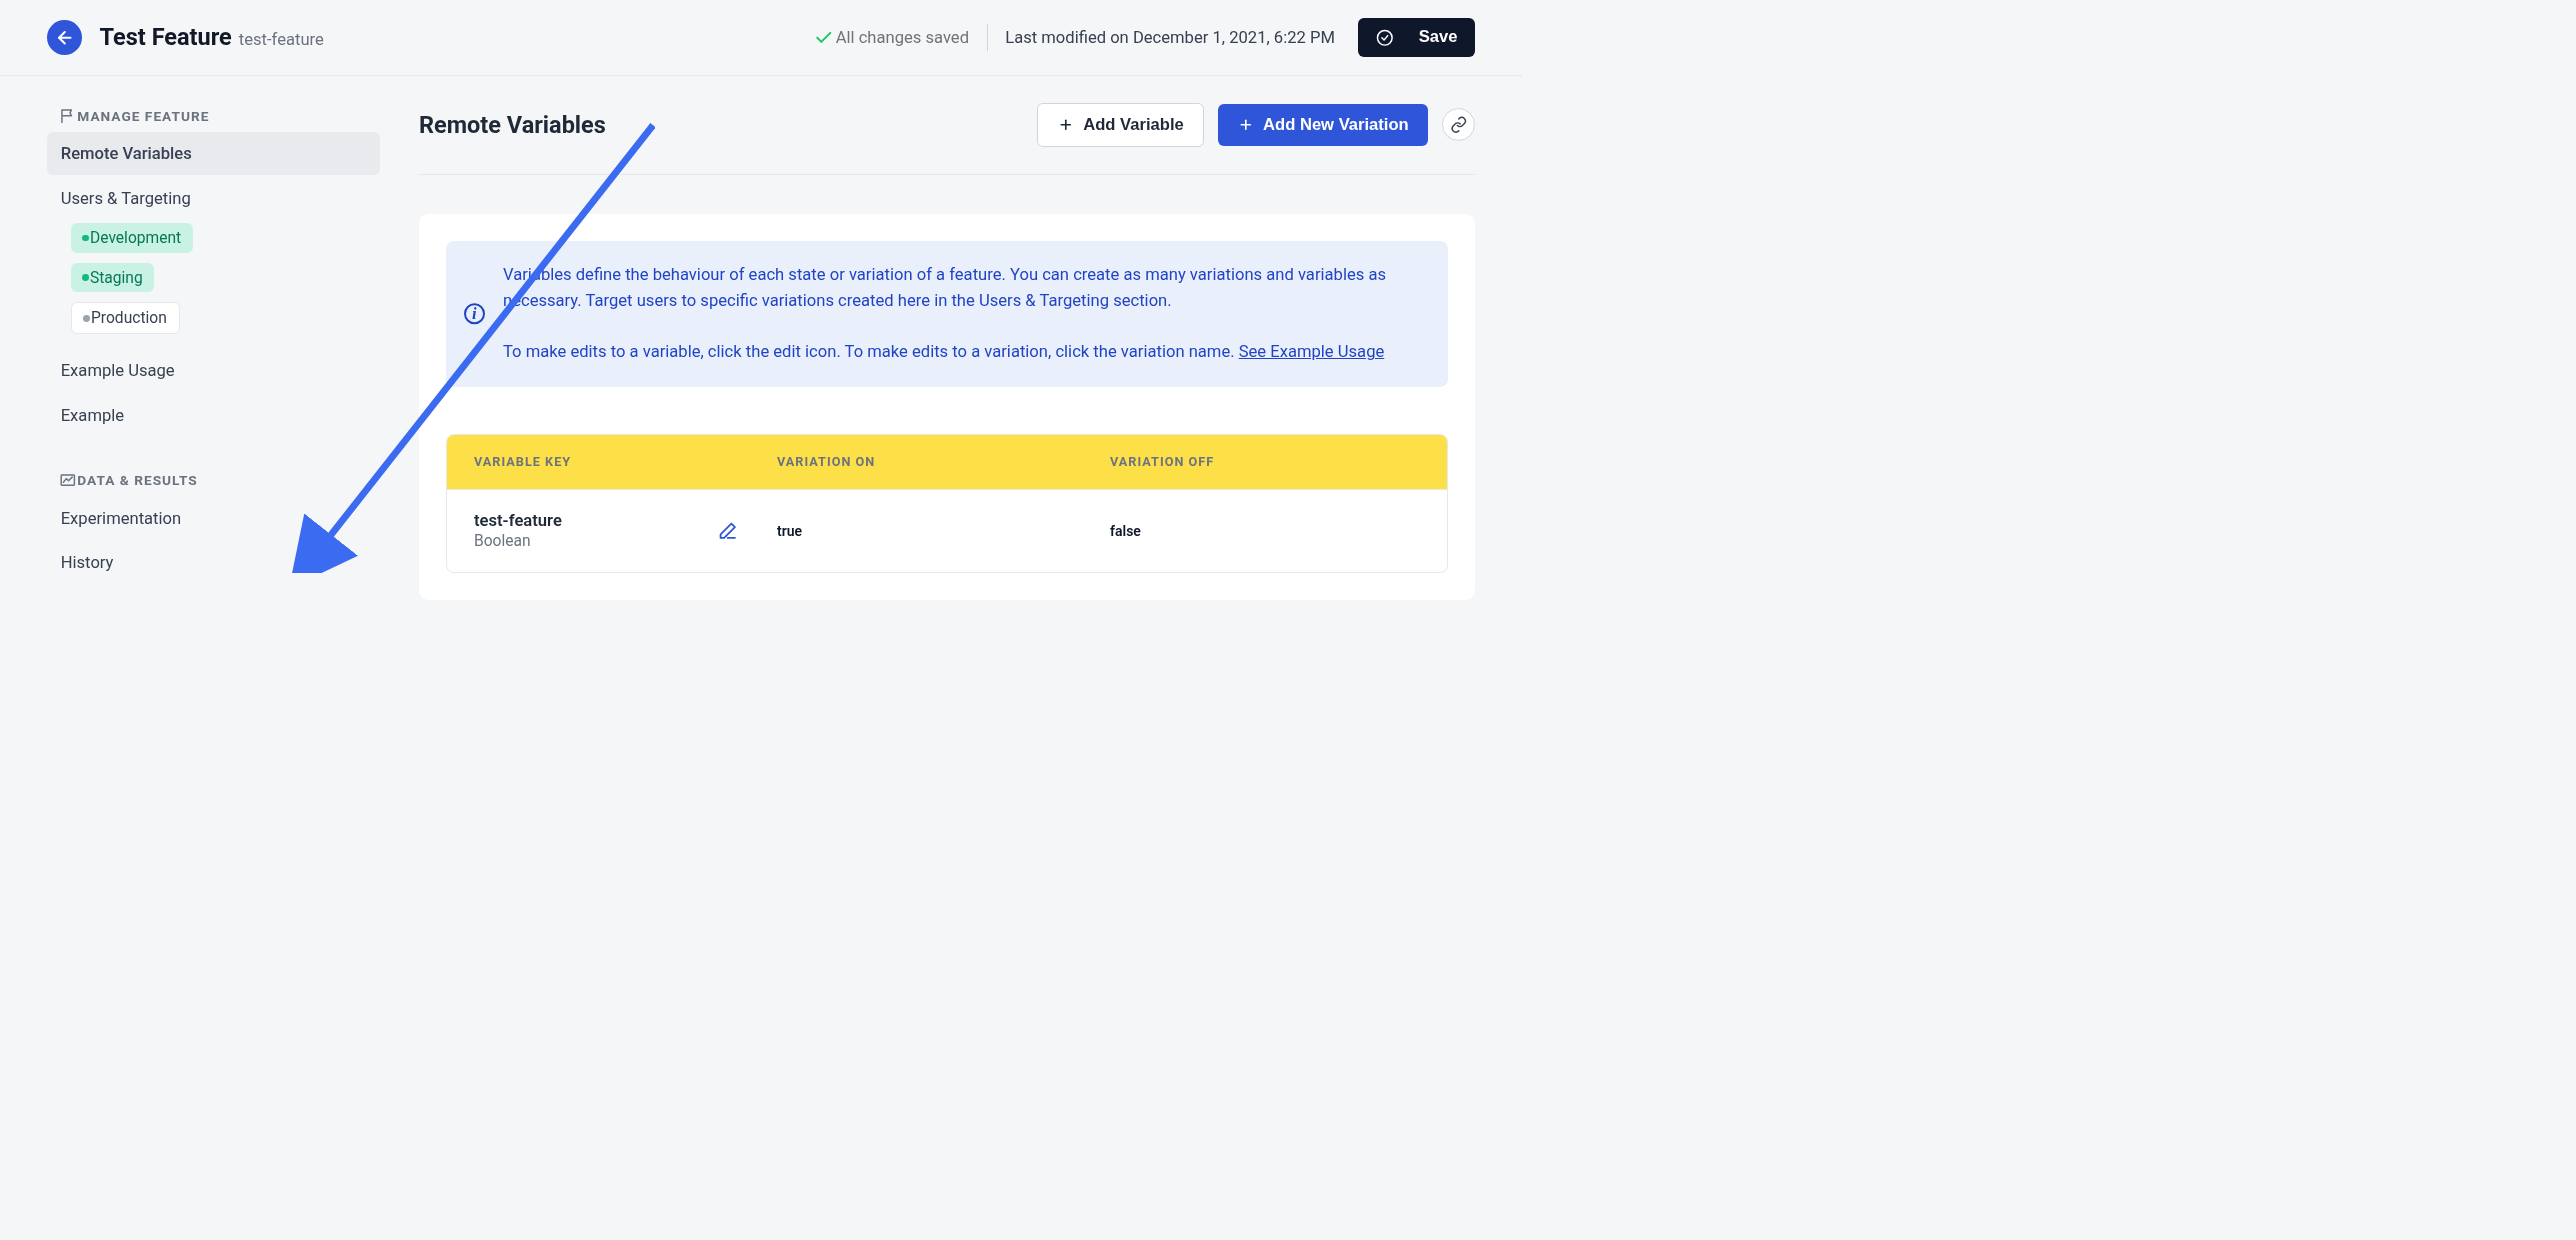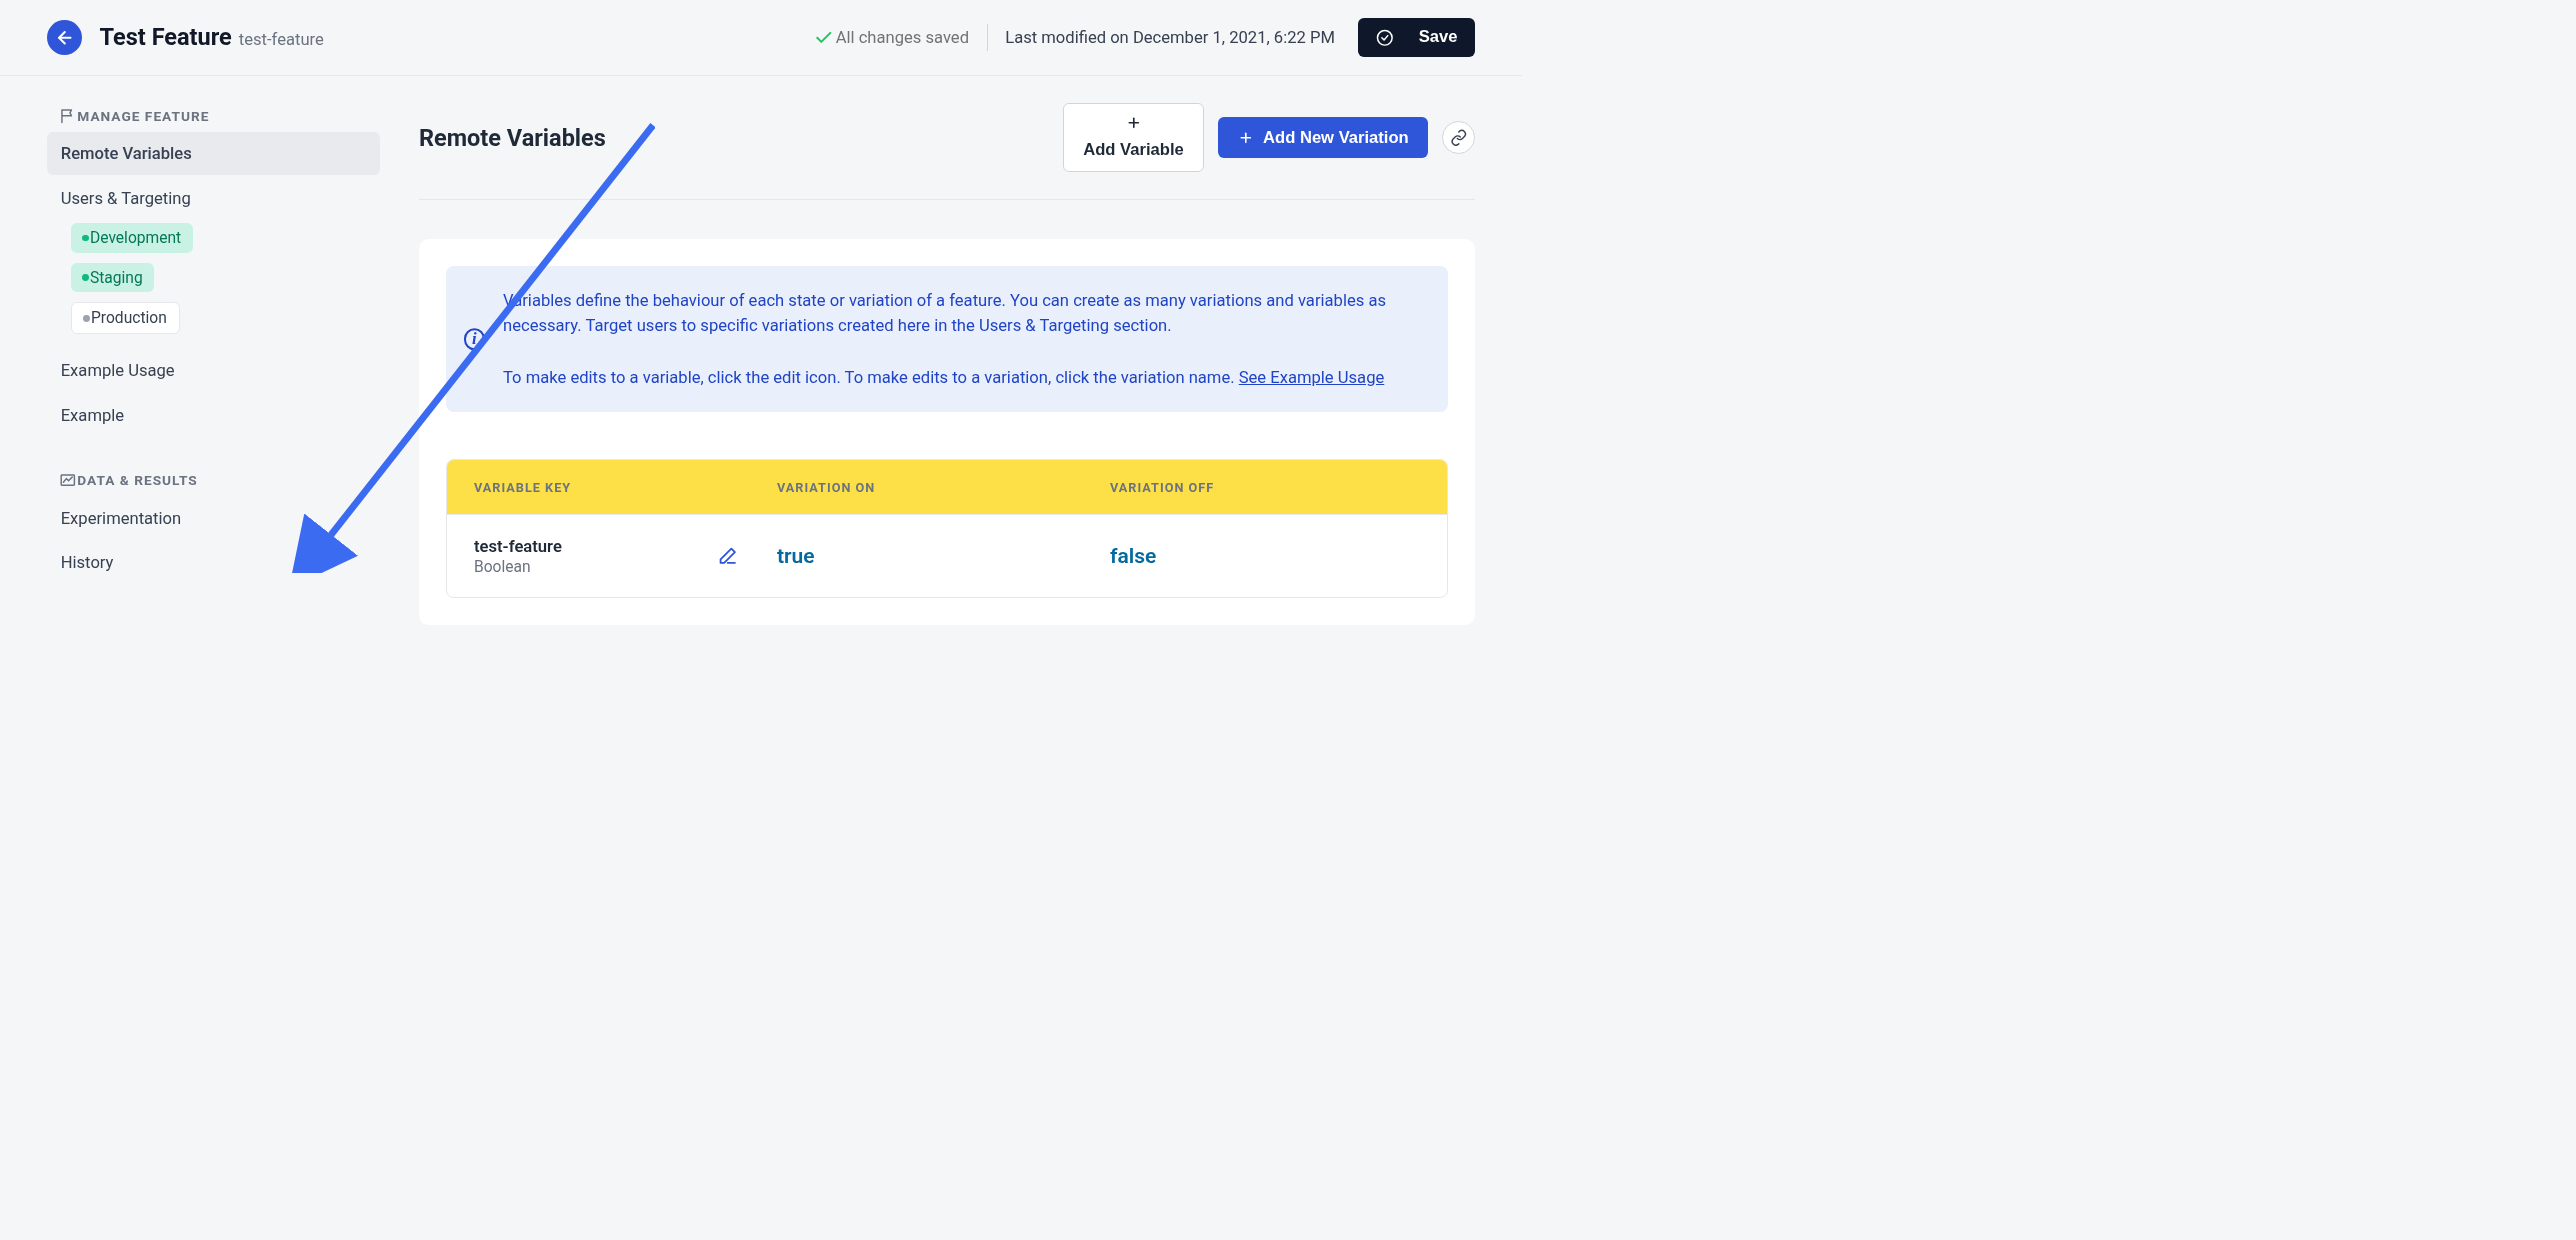--- a/index.html
+++ b/index.html
@@ -42,21 +42,21 @@
 
 
 .reach-box { border: 3.9px solid #3b6bf0; border-radius: 3.9px; padding: 7.8px 11.7px; font-size: 16.6px; color: #374151; cursor: pointer; }
 .arrow-svg { position: absolute; top: 47px; left: 225px; pointer-events: none; }
 
 
 .main { flex: 1; min-width: 0; }
 .main-header { display: flex; align-items: center; padding: 3.9px 0 27px 0; border-bottom: 1px solid #e5e7eb; }
 .main-title { font-size: 23.5px; font-weight: 700; color: #1f2937; }
 .mh-spacer { flex: 1; }
-.btn-outline { background: #fff; border: 1px solid #d1d5db; border-radius: 5.9px; padding: 10.8px 19.6px; font-size: 16.6px; font-weight: 600; color: #1f2937; display: flex; align-items: center; gap: 9.8px; cursor: pointer; flex-direction: column; }
+.btn-outline { background: #fff; border: 1px solid #d1d5db; border-radius: 5.9px; padding: 10.8px 19.6px; font-size: 16.6px; font-weight: 600; color: #1f2937; display: flex; align-items: center; gap: 9.8px; cursor: pointer; }
 .btn-primary { background: #2f55d9; border: none; border-radius: 5.9px; padding: 10.8px 19.6px; font-size: 16.6px; font-weight: 600; color: #fff; display: flex; align-items: center; gap: 9.8px; cursor: pointer; margin-left: 13.7px; }
 .btn-outline svg, .btn-primary svg { width: 15.6px; height: 15.6px; }
 .link-circle { width: 33px; height: 33px; border-radius: 50%; border: 1px solid #d1d5db; background: #fff; display: flex; align-items: center; justify-content: center; margin-left: 13.7px; cursor: pointer; }
 .link-circle svg { width: 17.6px; height: 17.6px; stroke: #374151; }
 
 
 .card { background: #fff; border-radius: 9.8px; padding: 27px; margin-top: 39px; }
 .info-box { background: #e9f0fc; border-radius: 7.8px; padding: 21.5px 23.5px 21.5px 57px; position: relative; color: #2044c5; font-size: 16.6px; line-height: 1.55; }
 .info-box .info-icon { position: absolute; left: 17.6px; top: 50%; transform: translateY(-50%); width: 21.5px; height: 21.5px; border: 2px solid #2044c5; border-radius: 50%; display: flex; align-items: center; justify-content: center; font-weight: 700; font-style: italic; font-family: Georgia, serif; }
 .info-box a { color: #2044c5; text-decoration: underline; }
@@ -65,21 +65,21 @@
 .var-table { border: 1px solid #e5e7eb; border-radius: 7.8px; margin-top: 47px; overflow: hidden; }
 .var-head { display: flex; padding: 19.6px 27px; background: #fde047; color: #6b7280; font-size: 12.7px; font-weight: 700; letter-spacing: 1px; text-transform: uppercase; }
 .col-key { width: 303px; }
 .col-on { width: 333px; }
 .col-off { flex: 1; }
 .var-row { display: flex; align-items: center; padding: 21.5px 27px; border-top: 1px solid #e5e7eb; }
 .vk-wrap { width: 303px; display: flex; align-items: center; justify-content: space-between; padding-right: 39px; }
 .vk-name { font-size: 16.6px; font-weight: 600; color: #1f2937; }
 .vk-type { font-size: 15.6px; color: #6b7280; margin-top: 2px; }
 .edit-icon { width: 21.5px; height: 21.5px; stroke: #2f55d9; cursor: pointer; }
-.var-val { font-size: 21px; font-weight: 600; color: #0369a1; }
+.var-val { font-size: 14px; font-weight: 600; color: #0f172a; }
 </style>
 </head>
 <body>
 
 <div class="page">
 
   <div class="header">
     <div class="back-btn">
       <svg viewBox="0 0 24 24" fill="none" stroke-width="2.5" stroke-linecap="round" stroke-linejoin="round">
           <path d="M19 12H5"></path>

